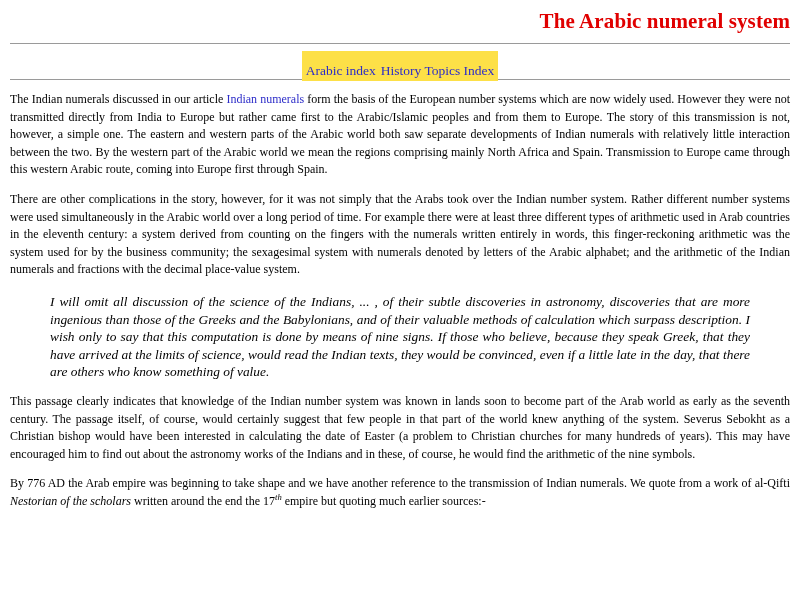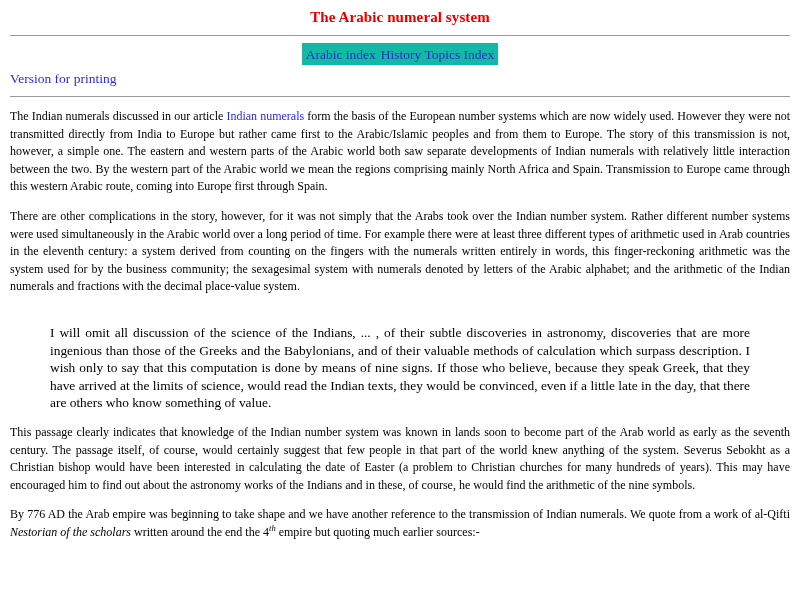--- a/index.html
+++ b/index.html
@@ -13,44 +13,44 @@
     overflow: hidden;
     font-family: "Liberation Serif", "DejaVu Serif", serif;
     color: #000000;
   }
   .page {
     padding: 0 10px;
     box-sizing: border-box;
     width: 800px;
   }
   .page-title {
-    text-align: center;
+    text-align: right;
     color: #e00000;
     font-weight: bold;
-    font-size: 15px;
+    font-size: 21px;
     margin: 9px 0 0 0;
     letter-spacing: 0.1px;
     font-family: "Liberation Serif", "DejaVu Serif", serif;
   }
   hr.rule {
     border: none;
     border-top: 1px solid #9a9a9a;
     height: 0;
     margin: 9px 0 0 0;
     width: 780px;
   }
   .navbar-wrap {
     text-align: center;
     margin-top: 7px;
     height: 19px;
   }
   .navbar {
     display: inline-block;
-    background: #14b8a6;
-    padding: 4px 4px 2px 4px;
+    background: #fde047;
+    padding: 12px 4px 2px 4px;
     font-size: 13.5px;
     line-height: 16px;
     white-space: nowrap;
   }
   a.nav-link, a.inline-link, a.print-link {
     color: #2c2cc8;
     text-decoration: none;
   }
   a.nav-link + a.nav-link { margin-left: 5px; }
   .print-row {
@@ -63,51 +63,49 @@
   p.body-para {
     text-align: justify;
     font-size: 12px;
     line-height: 17.6px;
     margin: 12px 0 0 0;
     hyphens: none;
     -webkit-hyphens: none;
   }
   p.body-para:first-of-type { margin-top: 11px; }
   blockquote.quote {
-    margin: 28px 40px 0 40px;
+    margin: 14px 40px 0 40px;
+    font-style: italic;
     text-align: justify;
     font-size: 13.4px;
     line-height: 17.6px;
   }
   .it { font-style: italic; }
   sup { font-size: 0.72em; vertical-align: super; line-height: 0; font-style: italic; }
 </style>
 </head>
 <body>
 
 <div class="page">
 
   <h1 class="page-title">The Arabic numeral system</h1>
 
   <hr class="rule">
 
   <div class="navbar-wrap">
     <span class="navbar"><a class="nav-link" href="#">Arabic index</a><a class="nav-link" href="#">History Topics Index</a></span>
   </div>
 
-  <div class="print-row">
-    <a class="print-link" href="#">Version for printing</a>
-  </div>
 
   <hr class="rule">
 
   <p class="body-para"><span>The Indian numerals discussed in our article </span><a class="inline-link" href="#">Indian numerals</a><span> form the basis of the European number systems which are now widely used. However they were not transmitted directly from India to Europe but rather came first to the Arabic/Islamic peoples and from them to Europe. The story of this transmission is not, however, a simple one. The eastern and western parts of the Arabic world both saw separate developments of Indian numerals with relatively little interaction between the two. By the western part of the Arabic world we mean the regions comprising mainly North Africa and Spain. Transmission to Europe came through this western Arabic route, coming into Europe first through Spain.</span></p>
 
   <p class="body-para">There are other complications in the story, however, for it was not simply that the Arabs took over the Indian number system. Rather different number systems were used simultaneously in the Arabic world over a long period of time. For example there were at least three different types of arithmetic used in Arab countries in the eleventh century: a system derived from counting on the fingers with the numerals written entirely in words, this finger-reckoning arithmetic was the system used for by the business community; the sexagesimal system with numerals denoted by letters of the Arabic alphabet; and the arithmetic of the Indian numerals and fractions with the decimal place-value system.</p>
 
 
   <blockquote class="quote">I will omit all discussion of the science of the Indians, ... , of their subtle discoveries in astronomy, discoveries that are more ingenious than those of the Greeks and the Babylonians, and of their valuable methods of calculation which surpass description. I wish only to say that this computation is done by means of nine signs. If those who believe, because they speak Greek, that they have arrived at the limits of science, would read the Indian texts, they would be convinced, even if a little late in the day, that there are others who know something of value.</blockquote>
 
   <p class="body-para">This passage clearly indicates that knowledge of the Indian number system was known in lands soon to become part of the Arab world as early as the seventh century. The passage itself, of course, would certainly suggest that few people in that part of the world knew anything of the system. Severus Sebokht as a Christian bishop would have been interested in calculating the date of Easter (a problem to Christian churches for many hundreds of years). This may have encouraged him to find out about the astronomy works of the Indians and in these, of course, he would find the arithmetic of the nine symbols.</p>
 
-  <p class="body-para"><span>By 776 AD the Arab empire was beginning to take shape and we have another reference to the transmission of Indian numerals. We quote from a work of al-Qifti </span><span class="it">Nestorian of the scholars</span><span> written around the end the 4</span><sup>th</sup><span> empire but quoting much earlier sources:-</span></p>
+  <p class="body-para"><span>By 776 AD the Arab empire was beginning to take shape and we have another reference to the transmission of Indian numerals. We quote from a work of al-Qifti </span><span class="it">Nestorian of the scholars</span><span> written around the end the 17</span><sup>th</sup><span> empire but quoting much earlier sources:-</span></p>
 
 </div>
 
 </body></html>

